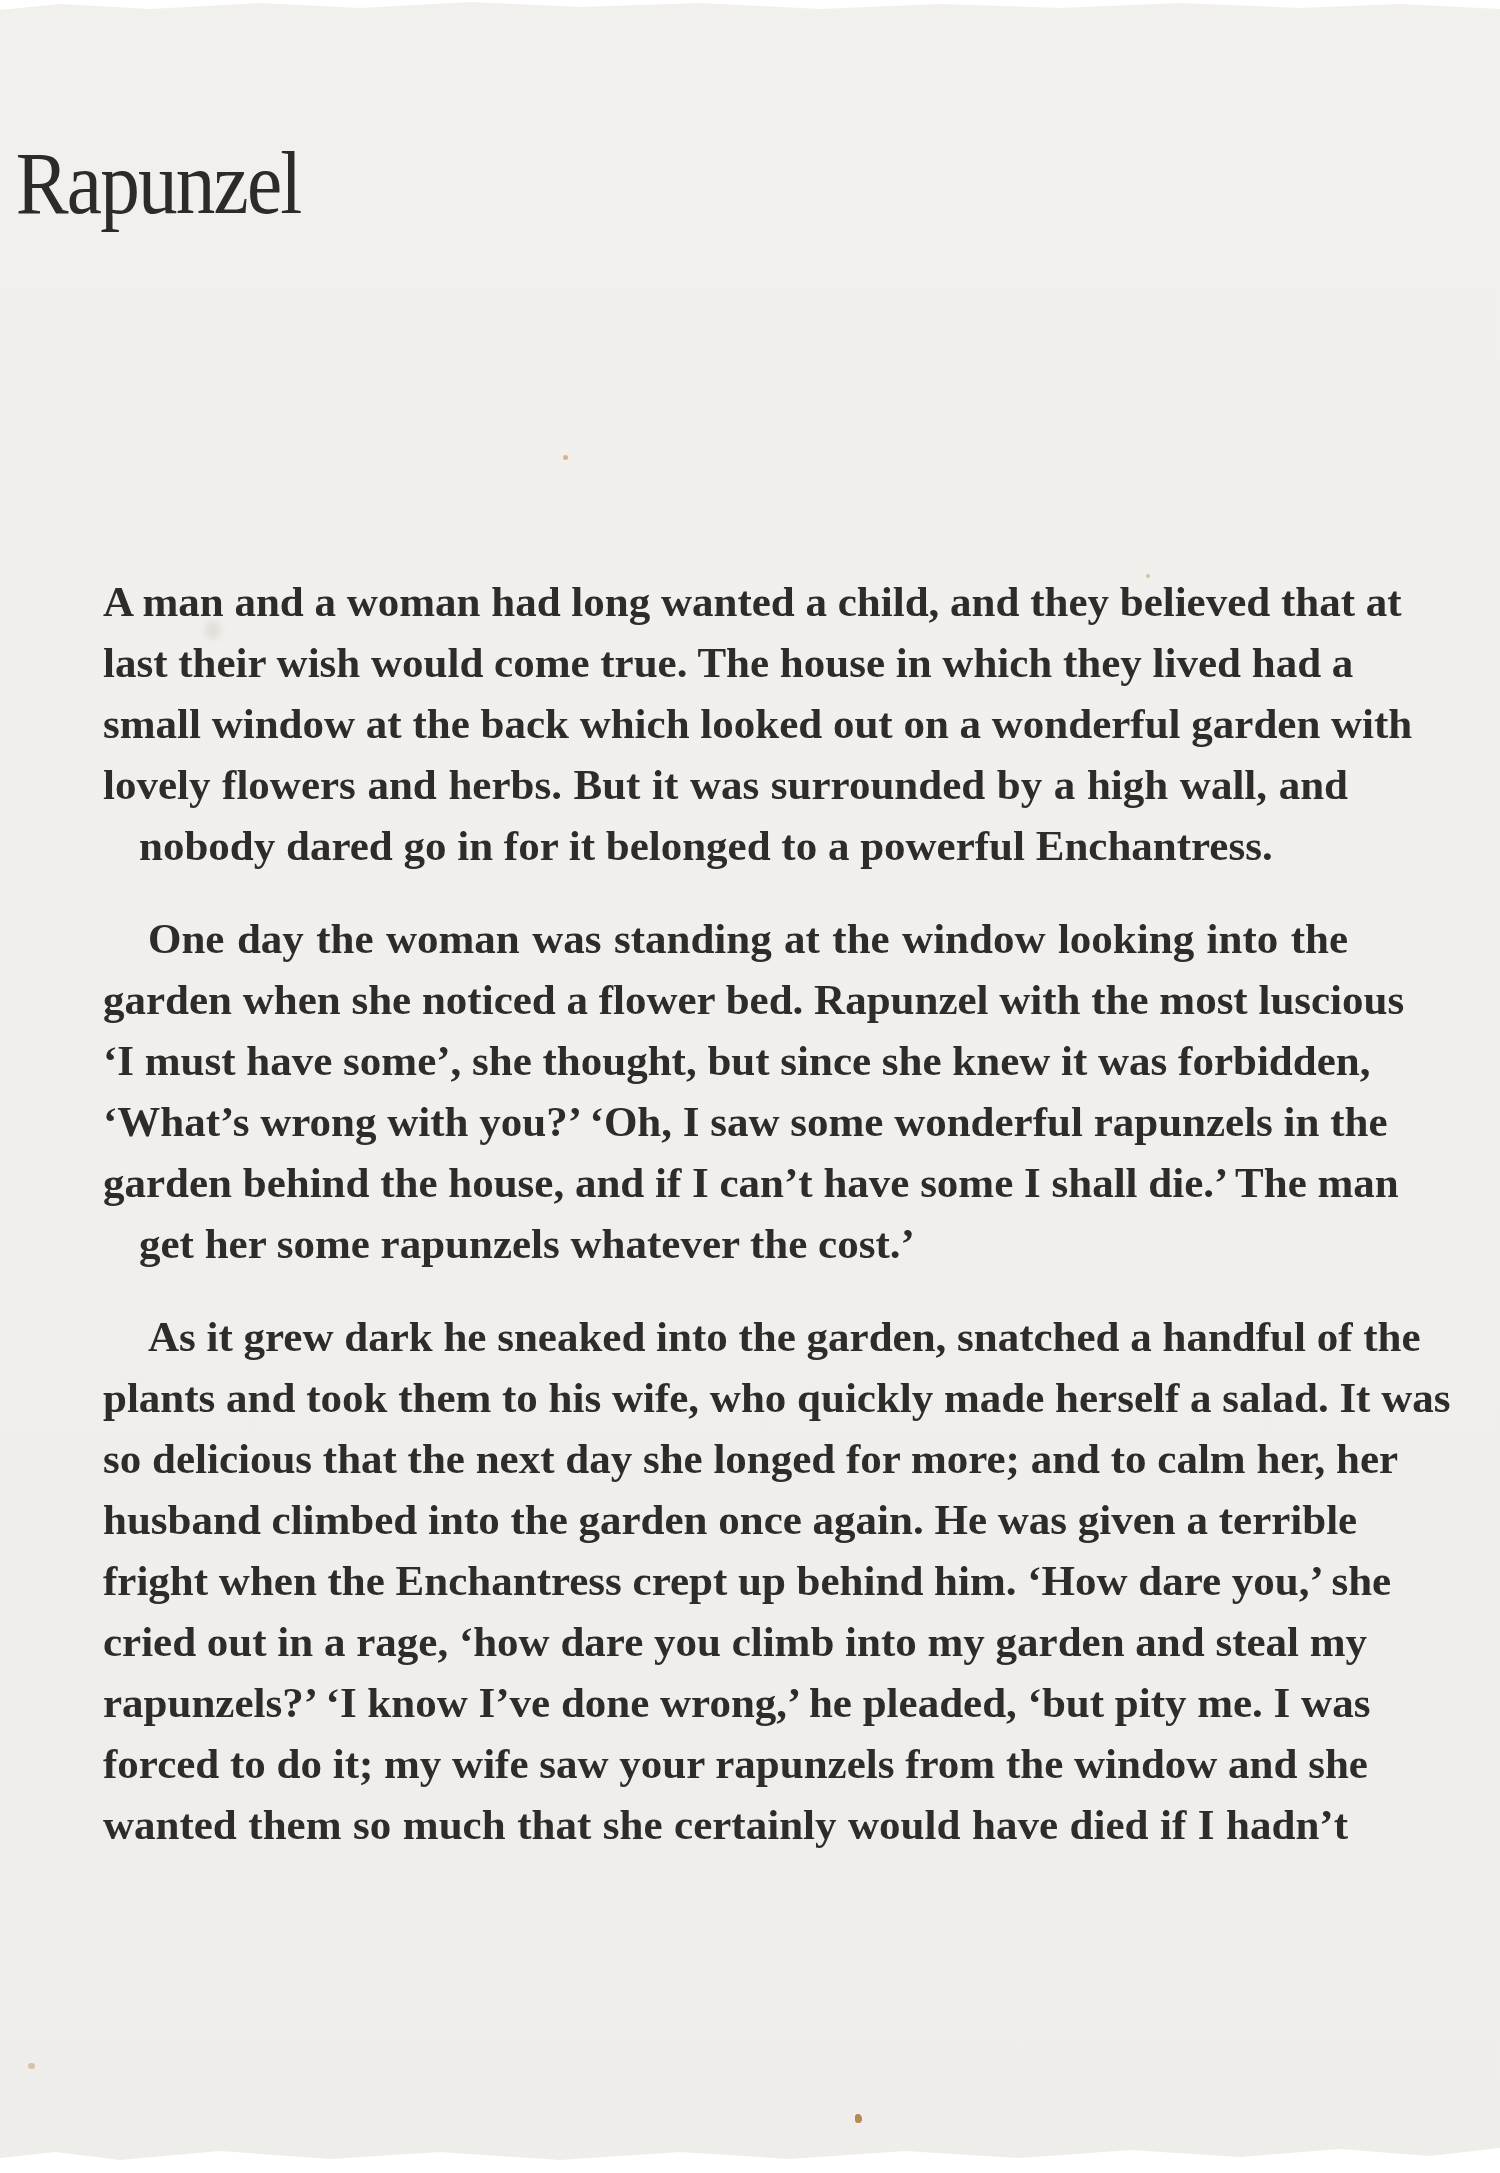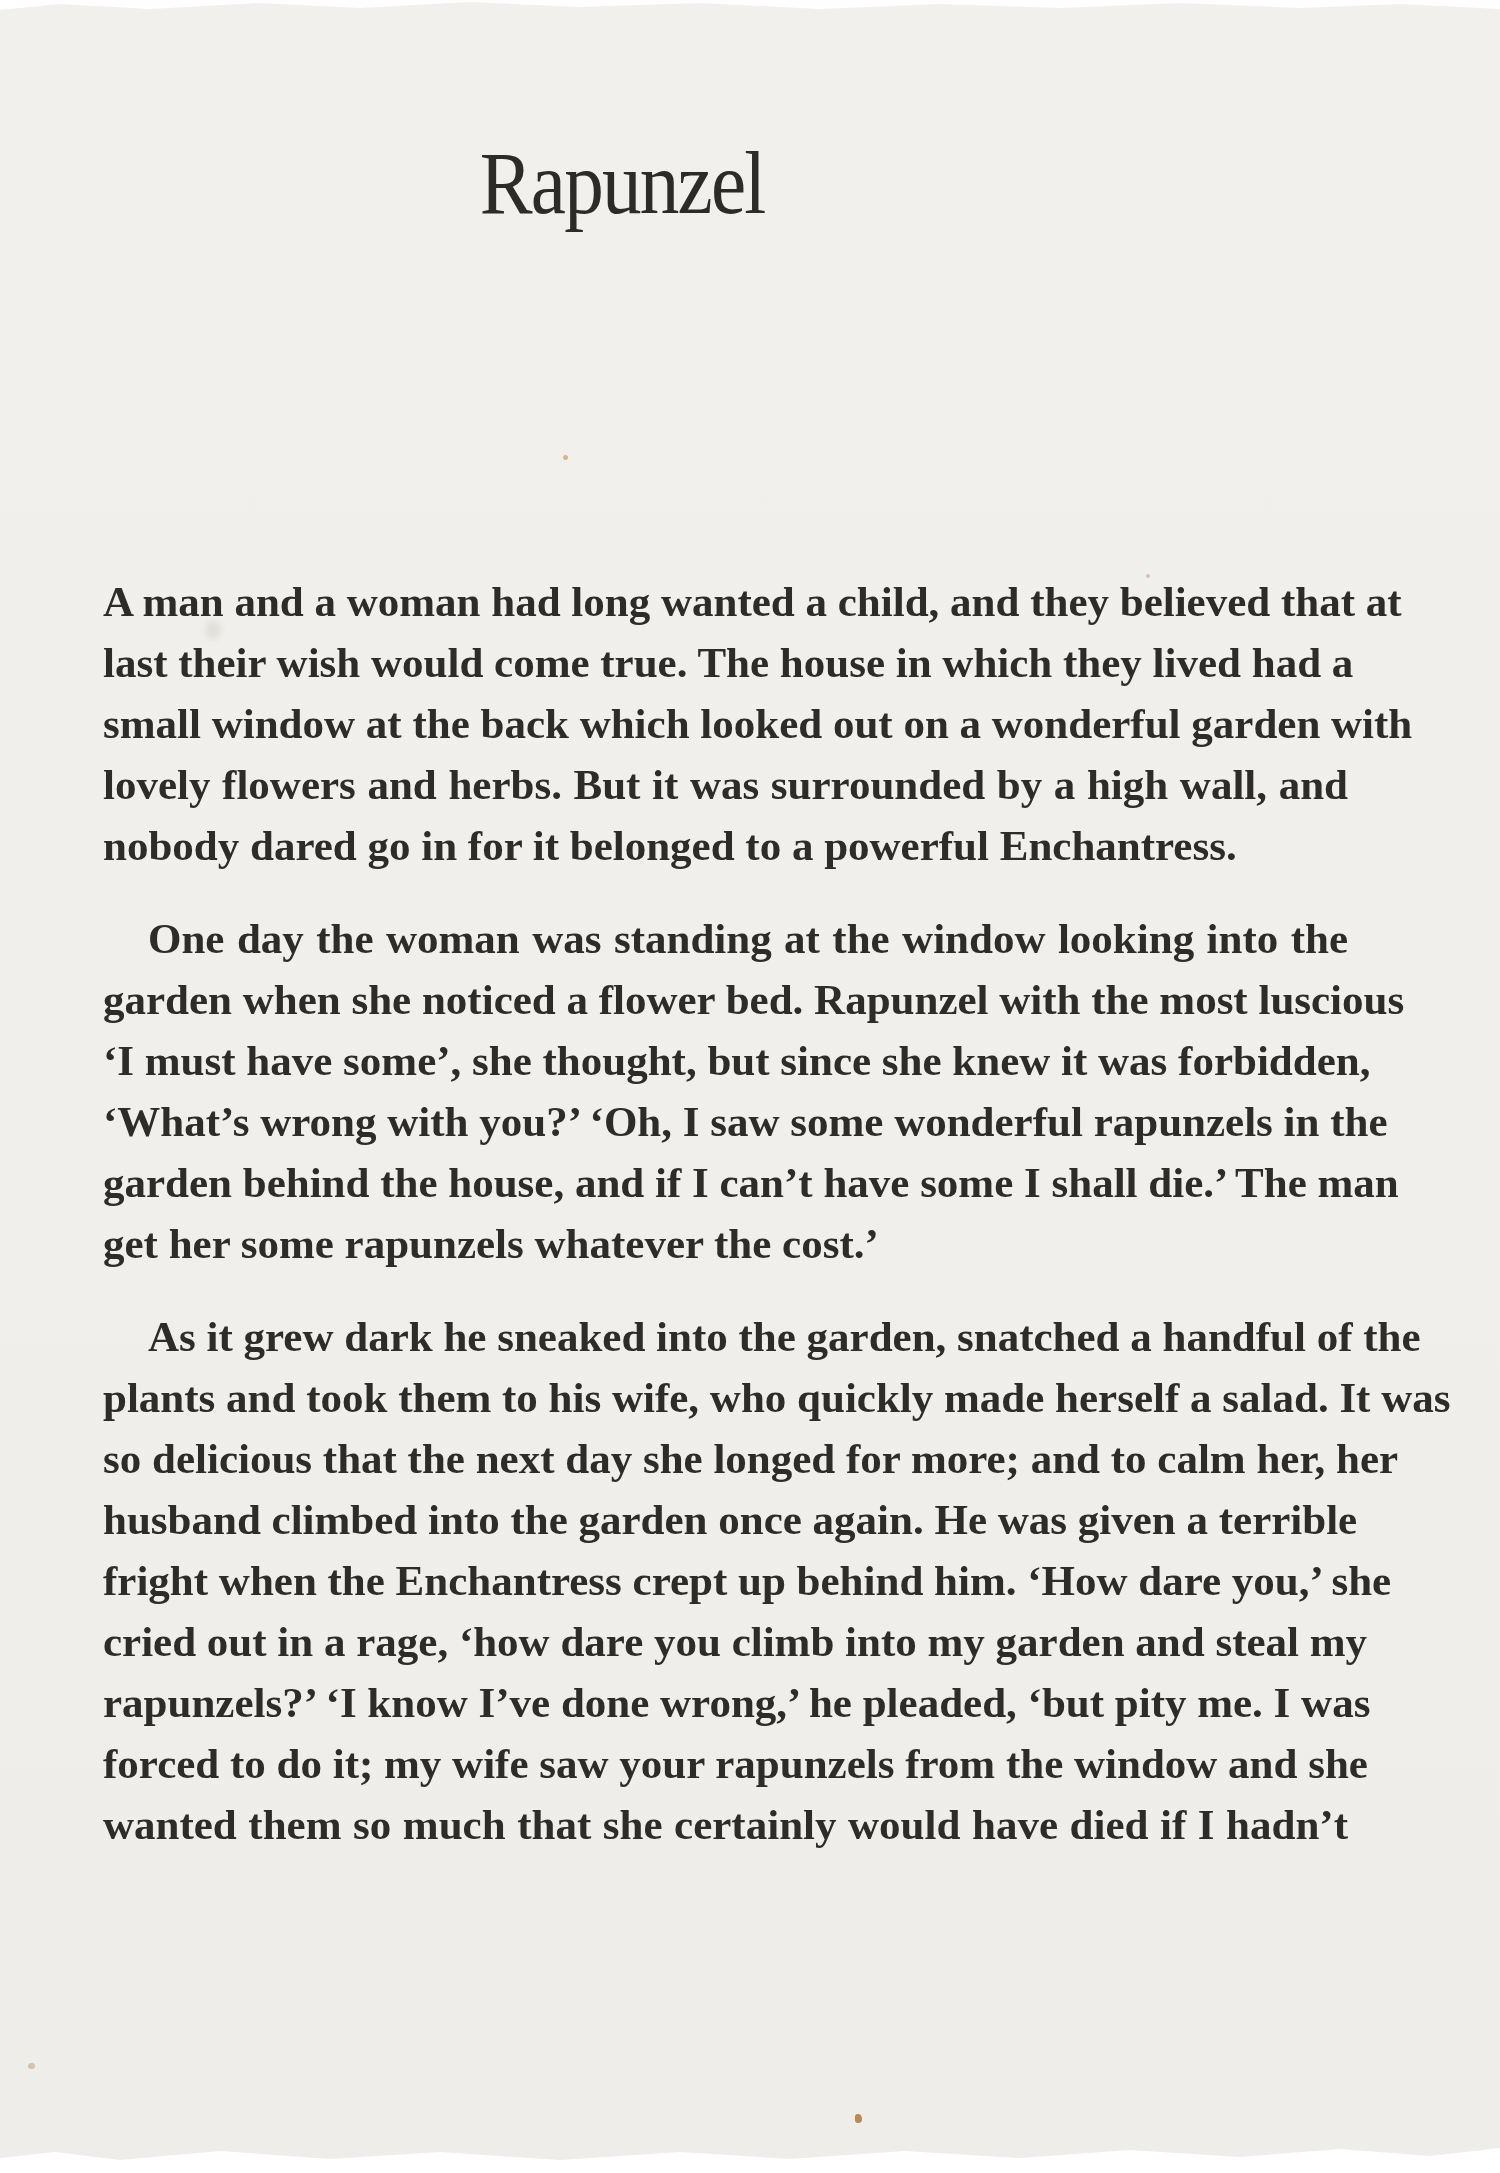--- a/index.html
+++ b/index.html
@@ -31,21 +31,20 @@
       680px 2152px, 560px 2160px, 440px 2152px, 330px 2159px,
       220px 2151px, 120px 2160px, 55px 2152px, 0px 2158px
     );
   }
   
   .title-wrap {
     position: absolute;
     left: 0;
     top: 140px;
     width: 1245px;
-    text-align: center;
   }
   .title {
     display: inline-block;
     font-size: 88px;
     line-height: 1;
     letter-spacing: -2px;
     color: #2c2b28;
     transform: scaleX(0.9);
   }
   
@@ -63,20 +62,21 @@
     white-space: nowrap;
     text-align: justify;
     text-align-last: justify;
     text-justify: inter-word;
     overflow: visible;
     font-weight: bold;
   }
   .ln.end {
     text-align: right;
     text-align-last: left;
+    margin-left: 36px;
   }
   .ln.ind {
     text-indent: 45px;
     margin-top: 32px;
   }
   
   .speck {
     position: absolute;
     border-radius: 50%;
   }

